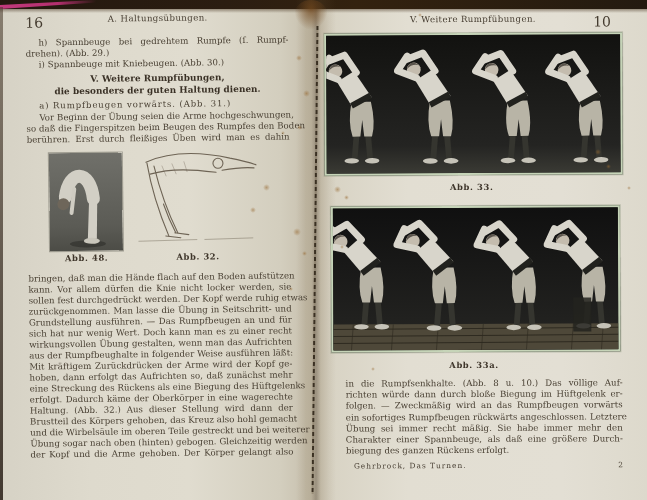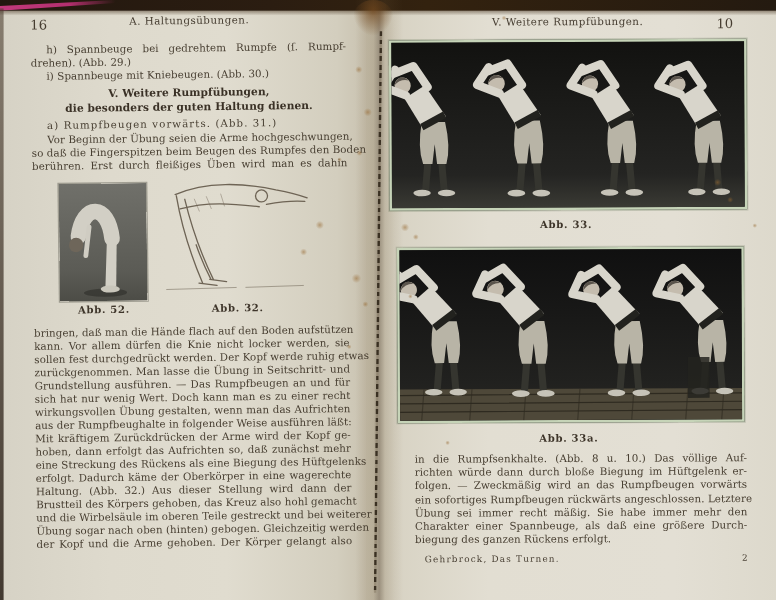--- a/index.html
+++ b/index.html
@@ -26,21 +26,21 @@
   .gutter-seam{position:absolute;left:314px;top:26px;width:2px;height:468px;transform:rotate(.6deg);
     background:repeating-linear-gradient(180deg,#3a3022 0 4px,rgba(90,74,50,.25) 4px 7px);}
   .gutter-smudge{position:absolute;left:294px;top:0px;width:34px;height:30px;border-radius:50%;
     background:radial-gradient(ellipse at 50% 30%,rgba(112,70,28,.75),rgba(112,70,28,0) 70%);}
   
   .spot{position:absolute;border-radius:50%;background:radial-gradient(circle,rgba(150,104,48,.55),rgba(150,104,48,0) 70%);}
   
   .wrapL{position:absolute;left:28px;top:0;width:265px;height:500px;transform:rotate(-.7deg);}
   .wrapR{position:absolute;left:325px;top:0;width:298px;height:500px;transform:rotate(-.25deg);}
   .runrow{position:absolute;left:0;width:100%;text-align:center;font-size:8.6px;letter-spacing:.4px;color:#453c30;}
-  .pagenum{position:absolute;font-size:11px;color:#453c30;}
+  .pagenum{position:absolute;font-size:14px;color:#453c30;}
   .block{position:absolute;}
   .ln{font-size:8.6px;line-height:11px;height:11px;text-align:justify;text-align-last:justify;
       letter-spacing:.05px;white-space:nowrap;color:#473e31;}
   .ln.start{text-indent:13px;}
   .ln.short{text-align-last:left;white-space:normal;}
   .heading .ln{text-align:center;text-align-last:center;font-weight:bold;font-size:8.9px;line-height:11.5px;height:11.5px;color:#3a3126;}
   .subsec{letter-spacing:.9px;font-size:8.5px;}
   .cap{position:absolute;text-align:center;font-size:8.4px;font-weight:bold;letter-spacing:.6px;color:#3e352a;}
   
   .photoframe{position:absolute;border:2px solid #c6d4b8;background:#1b1b18;box-shadow:0 0 0 1px rgba(90,110,80,.25);}
@@ -152,21 +152,21 @@
         <path d="M15,17 C 19,42 27,68 36,90"></path>
         <path d="M22,20 C 28,46 36,68 45,87"></path>
         <path d="M31,58 C 35,70 39,79 43,87"></path>
         <path d="M33,90 L48,92"></path>
         <path d="M42,87 L56,89"></path>
         <path d="M6,95 L64,94 M72,94 L120,93" stroke-width=".8" opacity=".55"></path>
         <path d="M30,20 L34,30 M40,18 L44,28 M52,16 L55,26" stroke-width=".7" opacity=".5"></path>
       </svg>
     </div>
 
-    <div class="cap" style="left:22px;top:252px;width:73px">Abb. 52.</div>
+    <div class="cap" style="left:22px;top:252px;width:73px">Abb. 48.</div>
     <div class="cap" style="left:105px;top:252px;width:130px">Abb. 32.</div>
 
     <div class="block" style="top:272px;left:0;width:263px">
       <div class="ln">bringen, daß man die Hände flach auf den Boden aufstützen</div>
       <div class="ln">kann. Vor allem dürfen die Knie nicht locker werden, sie</div>
       <div class="ln">sollen fest durchgedrückt werden. Der Kopf werde ruhig etwas</div>
       <div class="ln">zurückgenommen. Man lasse die Übung in Seitschritt- und</div>
       <div class="ln">Grundstellung ausführen. — Das Rumpfbeugen an und für</div>
       <div class="ln">sich hat nur wenig Wert. Doch kann man es zu einer recht</div>
       <div class="ln">wirkungsvollen Übung gestalten, wenn man das Aufrichten</div>

